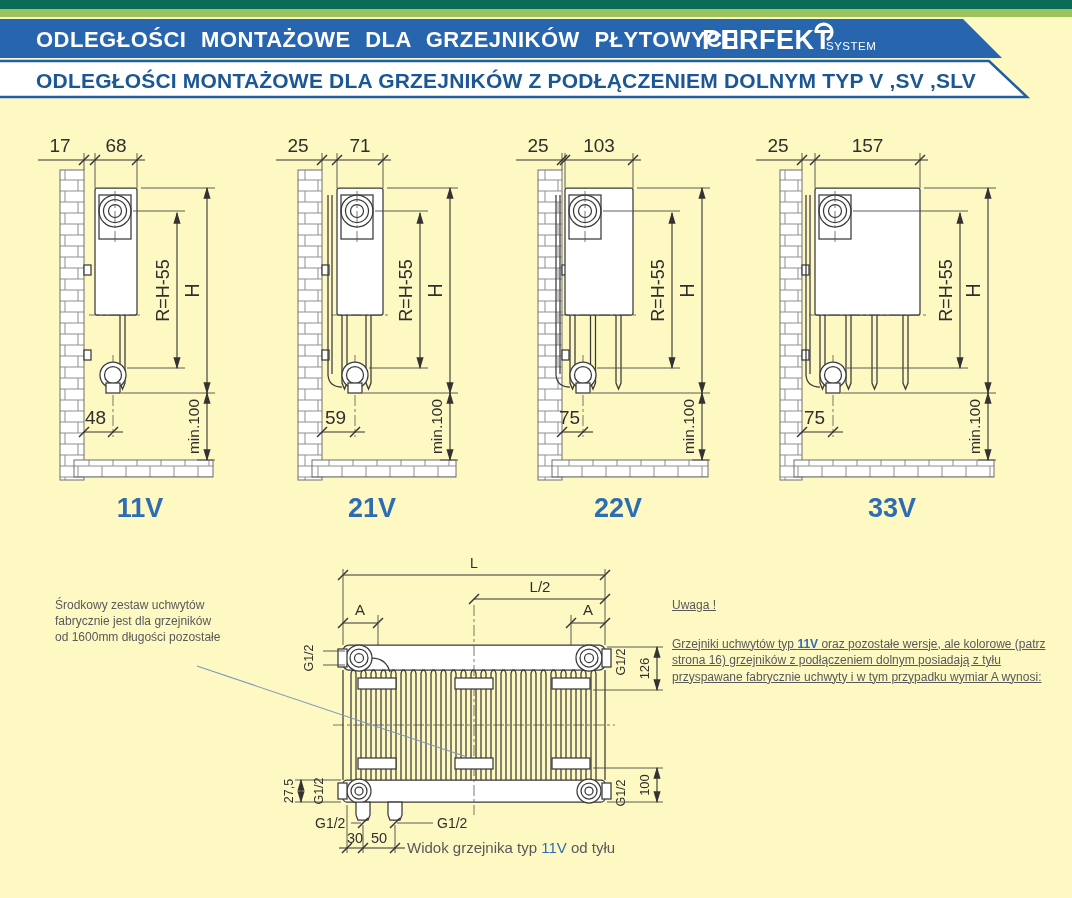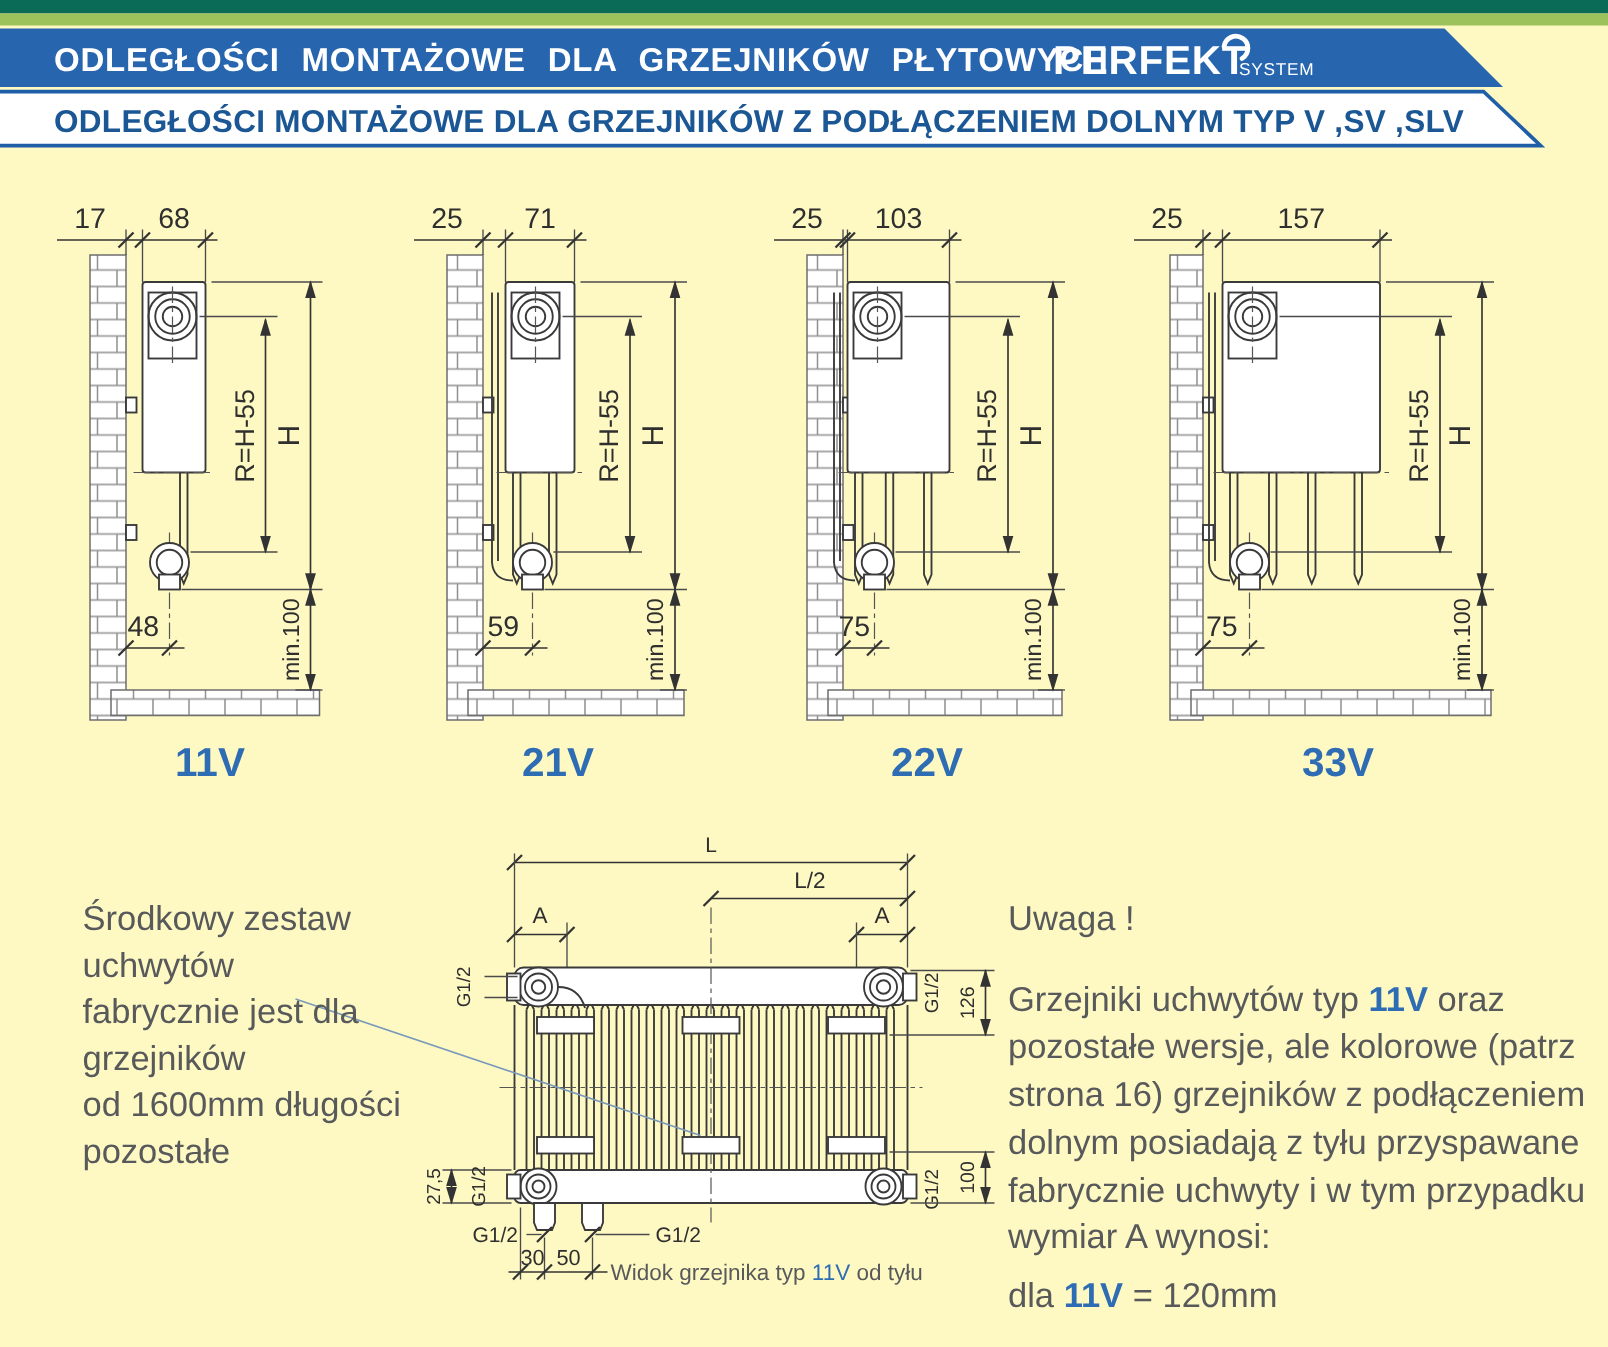--- a/index.html
+++ b/index.html
@@ -10,23 +10,23 @@
   .brand{font-size:27px;font-weight:bold;fill:#ffffff;letter-spacing:.5px;}
   .brandsub{font-size:11.5px;fill:#ffffff;letter-spacing:.5px;}
   .t2{font-size:21px;font-weight:bold;fill:#1c5795;letter-spacing:.2px;}
   .dim{stroke:#333;stroke-width:1.1;}
   .tick{stroke:#333;stroke-width:1.5;}
   .thin{stroke:#4a4a4a;stroke-width:0.9;}
   .dr{stroke:#3a3a3a;stroke-width:1.25;fill:none;}
   .drf{stroke:#3a3a3a;stroke-width:1.25;fill:#ffffff;}
   .cl{stroke:#555;stroke-width:0.8;stroke-dasharray:11 3 3 3;}
   .dimt{fill:#2f2f2f;}
-  .note{position:absolute;color:#58595b;font-size:23px;line-height:1.35;}
+  .note{position:absolute;color:#58595b;font-size:12px;line-height:1.35;}
   .note p{margin:0;}
-  .uwaga p{margin:0 0 0 0;line-height:1.38;}
+  .uwaga p{margin:0 0 0 0;line-height:1.38;text-decoration:underline;}
   .uwaga .title{margin-bottom:22px;}
   .uwaga .dla{margin-top:7px;}
   .bl{color:#2e6db4;font-weight:bold;}
   .leader{position:absolute;pointer-events:none;}
 </style>
 </head>
 <body>
 
 <div id="page">
 
@@ -416,16 +416,15 @@
 
   <div class="note" style="left:55px;top:597px;width:265px">
     <p>Środkowy zestaw uchwytów</p>
     <p>fabrycznie jest dla grzejników</p>
     <p>od 1600mm długości pozostałe</p>
   </div>
 
   <div class="note uwaga" style="left:672px;top:597px;width:398px">
     <p class="title">Uwaga !</p>
     <p><span>Grzejniki uchwytów typ </span><span class="bl">11V</span><span> oraz pozostałe wersje, ale kolorowe (patrz strona 16) grzejników z podłączeniem dolnym posiadają z tyłu przyspawane fabrycznie uchwyty i w tym przypadku wymiar A wynosi:</span></p>
-    <p class="dla"><span>dla </span><span class="bl">11V</span><span> = 120mm</span></p>
   </div>
 
 </div>
 
 </body></html>

